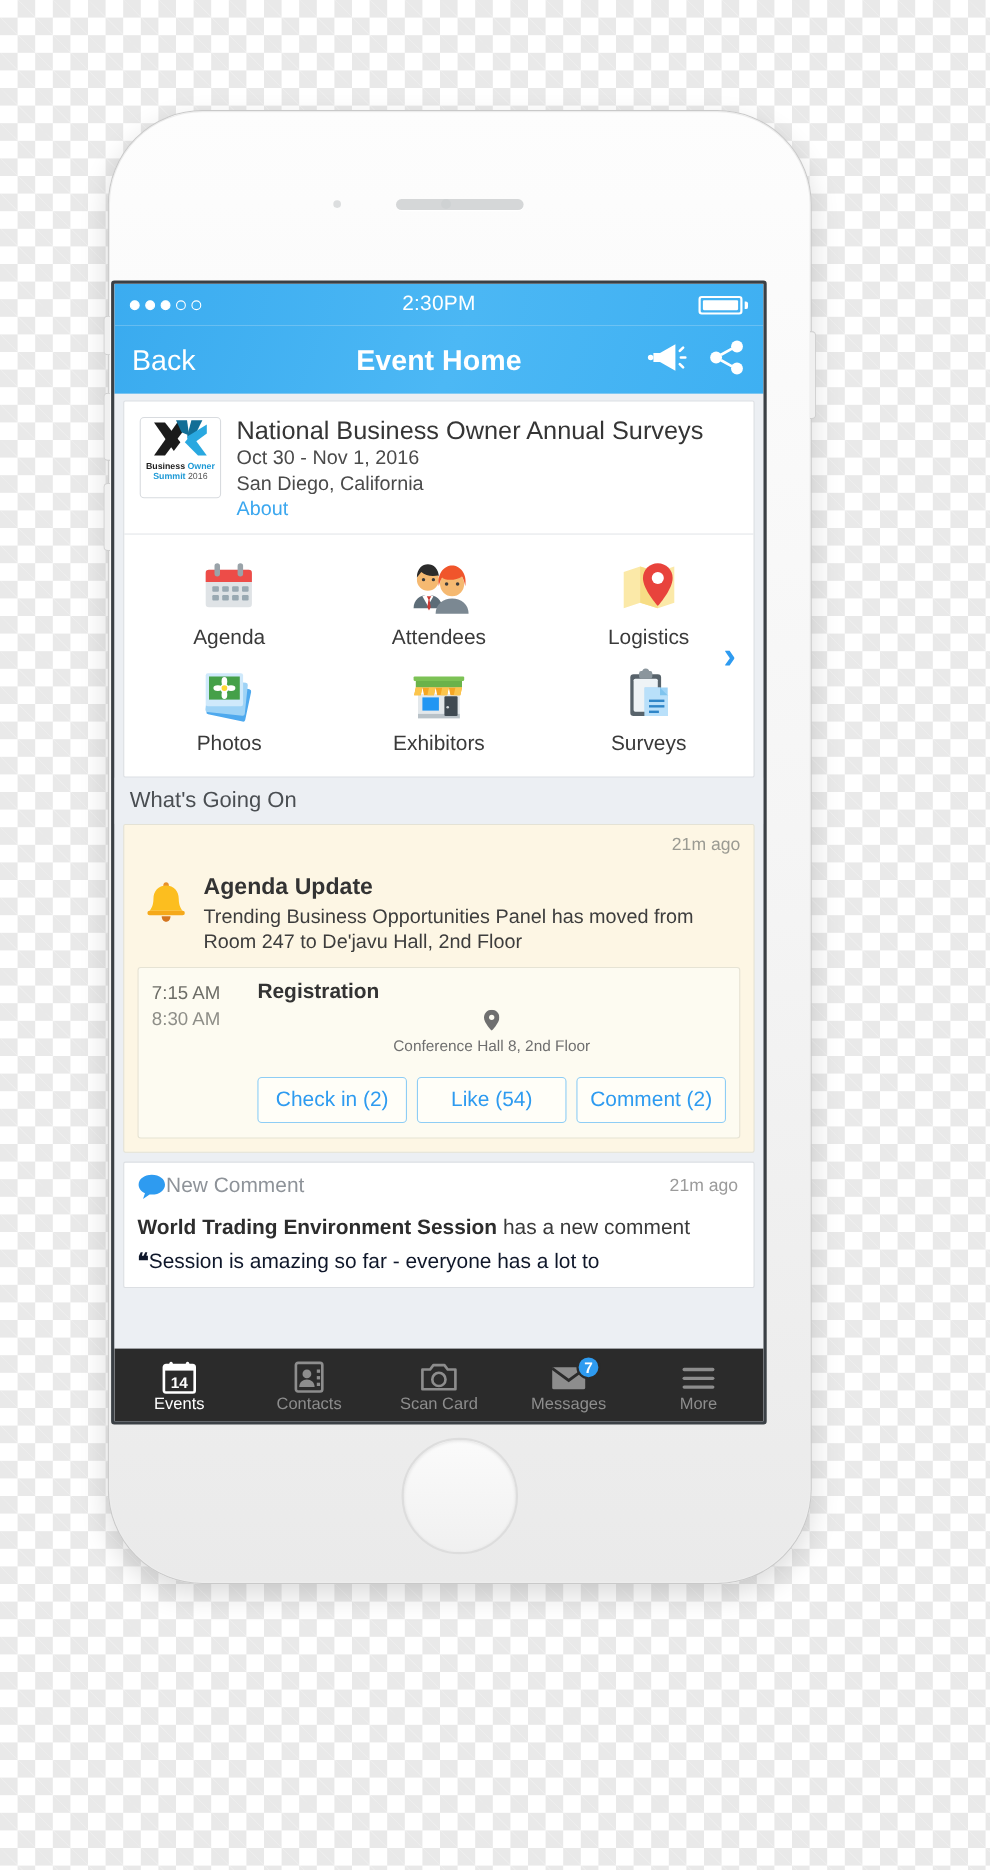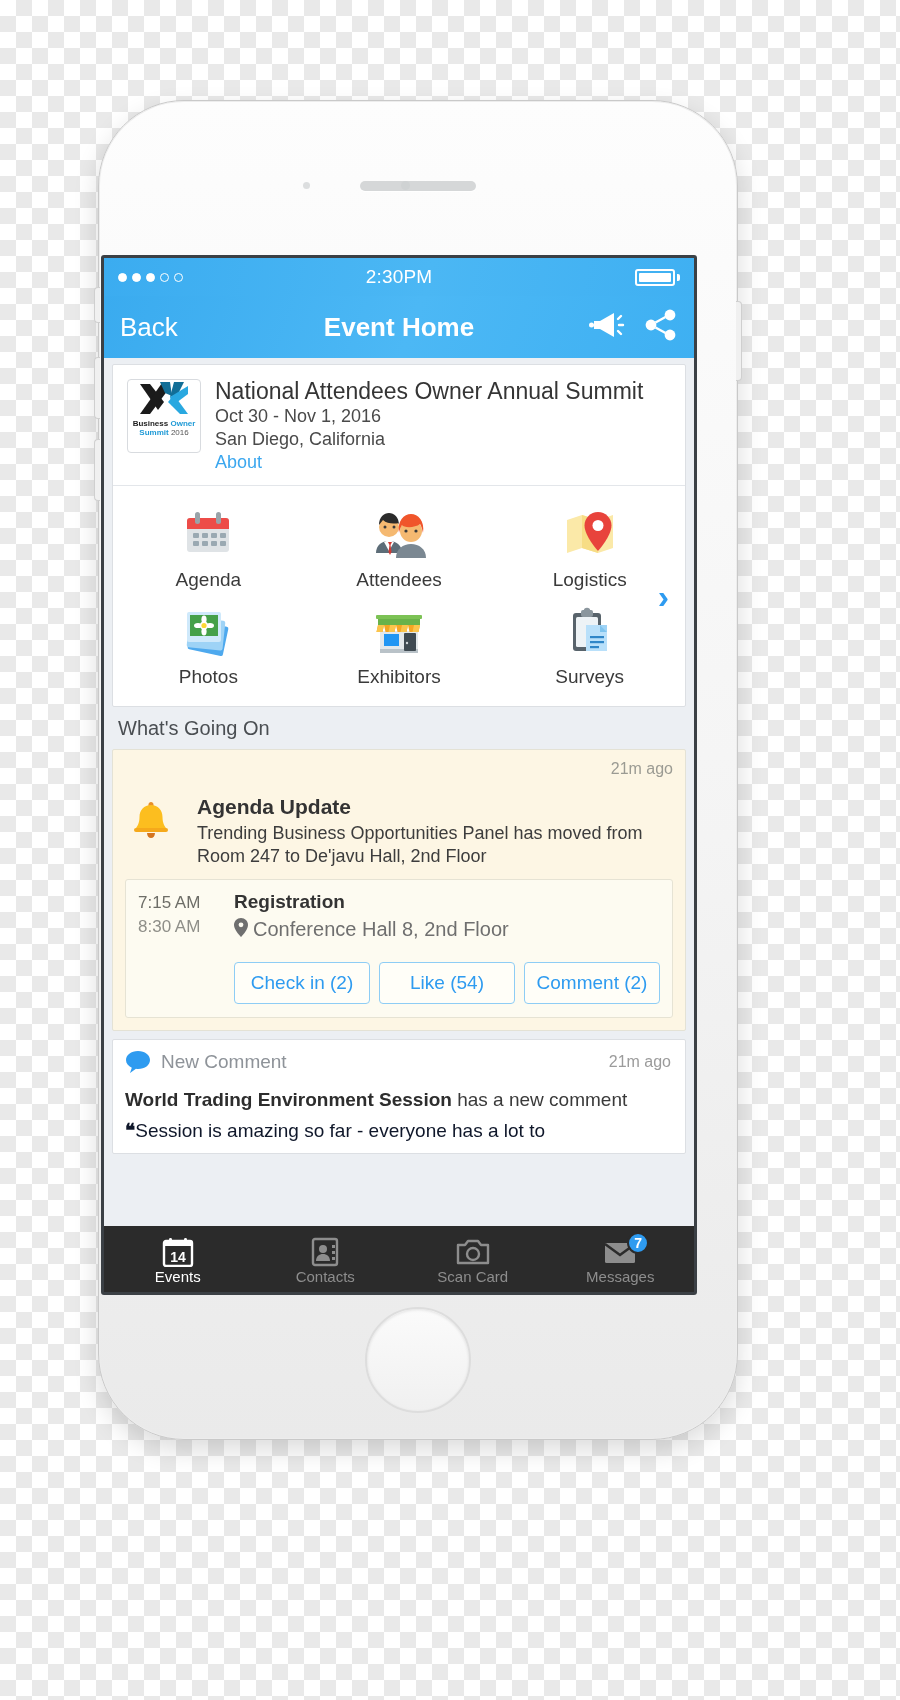--- a/index.html
+++ b/index.html
@@ -176,54 +176,54 @@
 
   
   #alert-card {
     background: #fdf6e4;
     border: 1px solid #e4e2d5;
     margin: 0 8px;
     border-radius: 2px;
     padding: 10px 12px 12px 12px;
   }
   #alert-time { text-align: right; font-size: 16px; color: #9b9b93; margin-bottom: 2px; }
-  #alert-body { display: flex; gap: 24px; align-items: flex-start; padding: 0 2px 10px 4px; margin-top: 16px; }
+  #alert-body { display: flex; gap: 12px; align-items: flex-start; padding: 0 2px 10px 4px; margin-top: 16px; }
   #bell-icon { width: 44px; height: 44px; flex: 0 0 44px; margin-top: 4px; }
   #alert-title { font-size: 21px; font-weight: bold; color: #333; line-height: 1.25; }
   #alert-text { font-size: 18px; color: #3d3d3d; line-height: 1.3; margin-top: 2px; }
 
   #session-box {
     background: #fdfbf1;
     border: 1px solid #e6e3d4;
     border-radius: 3px;
     padding: 11px 12px 13px 12px;
     display: flex; gap: 12px;
   }
   #session-times { flex: 0 0 84px; text-align: left; }
   .sess-time { font-size: 17px; color: #8e8e88; line-height: 1.45; }
   .sess-time.primary { color: #6d6d67; }
   #session-main { flex: 1; min-width: 0; }
   #session-title { font-size: 19px; font-weight: bold; color: #333; }
-  #session-loc { font-size: 20px; color: #6f6f6f; margin-top: 5px; display: flex; align-items: flex-start; gap: 5px; }
+  #session-loc { font-size: 14px; color: #6f6f6f; margin-top: 5px; display: flex; align-items: center; gap: 5px; flex-direction: column; }
   #session-actions { display: flex; gap: 9px; margin-top: 21px; }
   .act-btn {
     flex: 1; text-align: center;
     border: 1px solid #8ecdf5; border-radius: 4px;
     background: #fffef8; color: #2e9bf0;
     font-size: 19px; padding: 9px 2px; cursor: pointer;
     white-space: nowrap;
   }
 
   
   #comment-card {
     background: #fff; border: 1px solid #dcdfe3;
     margin: 8px 8px 0 8px; border-radius: 2px;
     padding: 10px 14px 10px 12px;
   }
-  #comment-head { display: flex; align-items: center; gap: 10px; }
+  #comment-head { display: flex; align-items: center; }
   #comment-bubble { width: 26px; height: 24px; flex: 0 0 26px; }
   #comment-kind { font-size: 19px; color: #8e9399; }
   #comment-time { margin-left: auto; font-size: 16px; color: #9b9b9b; }
   #comment-line { font-size: 19px; color: #3a3a3a; margin-top: 14px; line-height: 1.3; }
   #comment-line b { color: #2d2d2d; }
   #comment-quote {
     font-size: 19px; color: #0f172a; margin-top: 6px; line-height: 1.3;
     white-space: nowrap; overflow: hidden;
   }
   #comment-quote .qmark { font-weight: bold; }
@@ -321,21 +321,21 @@
             <div id="logo-text1">
               <span class="bo-dark">Business</span>
               <span class="bo-blue">Owner</span>
             </div>
             <div id="logo-text2">
               <span class="sm-blue">Summit</span>
               <span class="sm-grey">2016</span>
             </div>
           </div>
           <div id="event-meta">
-            <div id="event-title">National Attendees Owner Annual Summit</div>
+            <div id="event-title">National Business Owner Annual Surveys</div>
             <div id="event-dates">Oct 30 - Nov 1, 2016</div>
             <div id="event-location">San Diego, California</div>
             <div id="event-about">About</div>
           </div>
         </div>
 
         <div id="icon-grid-wrap">
           <div class="icon-row">
             <div class="icon-cell">
               <svg class="icon-art" viewBox="0 0 56 56">
@@ -533,17 +533,29 @@
       <div class="tab">
         <div class="tab-icon">
           <svg width="34" height="30" viewBox="0 0 34 30">
             <rect x="2" y="6" width="30" height="20" rx="1.5" fill="#8d8d8d"></rect>
             <path d="M2 7 L17 18 L32 7" fill="none" stroke="#2b2b2b" stroke-width="2.6"></path>
           </svg>
           <span class="badge">7</span>
         </div>
         <div class="tab-label">Messages</div>
       </div>
+      <div class="tab">
+        <div class="tab-icon">
+          <svg width="34" height="30" viewBox="0 0 34 30">
+            <g stroke="#8d8d8d" stroke-width="3" stroke-linecap="round">
+              <line x1="4" y1="8" x2="30" y2="8"></line>
+              <line x1="4" y1="16" x2="30" y2="16"></line>
+              <line x1="4" y1="24" x2="30" y2="24"></line>
+            </g>
+          </svg>
+        </div>
+        <div class="tab-label">More</div>
+      </div>
     </div>
 
   </div>
   </div>
 </div>
 
 </body></html>

